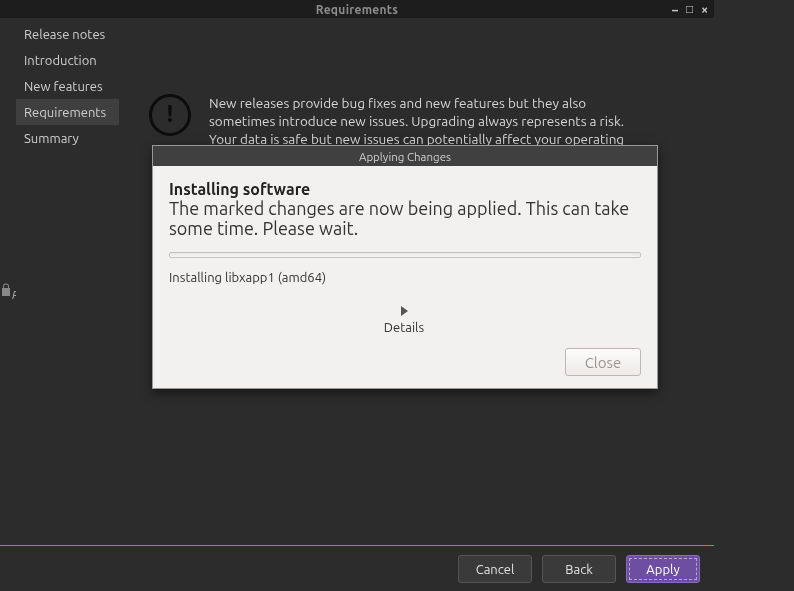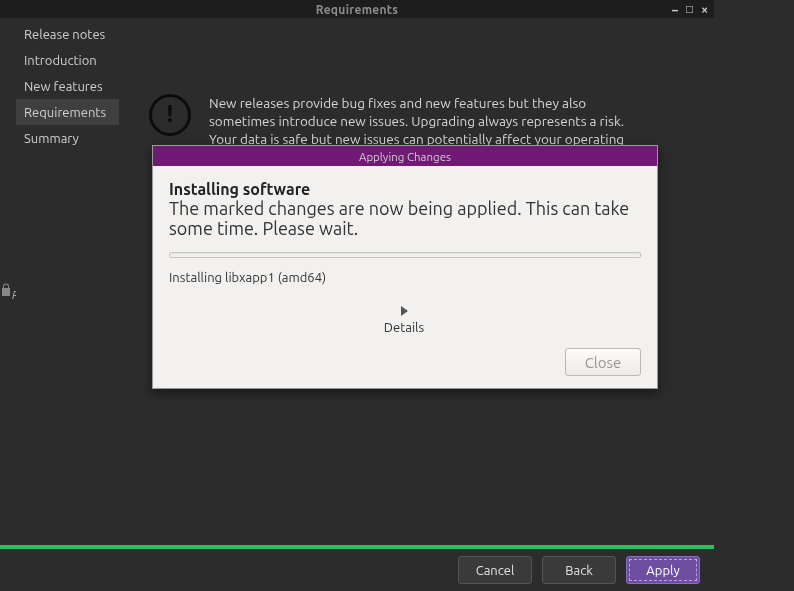--- a/index.html
+++ b/index.html
@@ -55,39 +55,39 @@
     display: flex; align-items: center; justify-content: center;
     color: #0c0c0c; font-weight: bold; font-size: 24px; font-family: serif;
     flex: none; margin-left: 6px;
   }
   .warning-circle span { margin-top: -3px; }
   .info-text { font-size: 13.5px; line-height: 1.35; color: #d6d6d6; max-width: 430px; }
   
   .footer {
     height: 46px; background: #2c2c2c; display: flex; justify-content: flex-end;
     align-items: center; gap: 10px; padding-right: 14px;
-    border-top: 4px solid #22c55e;
+    border-top: 1px solid #22c55e;
   }
   .btn {
     min-width: 74px; height: 28px; border: 1px solid #555;
     background: #3a3a3a; color: #e0e0e0; font-size: 13px;
     border-radius: 3px; cursor: pointer;
   }
   .btn.primary {
     background: #6d4ea0; border-color: #8a6dc0; color: #fff;
     outline: 1px dashed #b9a5db; outline-offset: -4px;
   }
   
   
   .modal {
     position: absolute; left: 152px; top: 145px; width: 506px;
     background: #f2f1f0; border: 1px solid #999; box-shadow: 0 4px 10px rgba(0,0,0,0.5);
   }
   .modal-title {
-    height: 20px; background: #701a75; color: #cfcfcf; font-size: 11.5px;
+    height: 20px; background: #404040; color: #cfcfcf; font-size: 11.5px;
     display: flex; align-items: center; justify-content: center;
   }
   .modal-body { padding: 14px 16px 12px 16px; color: #333; }
   .modal-body h3 { font-size: 16px; font-weight: bold; color: #222; }
   .modal-body .msg { font-size: 18px; margin-bottom: 14px; color: #333; }
   .progress {
     height: 6px; background: linear-gradient(#e6e6e6,#f6f6f6);
     border: 1px solid #c6c3bf; border-radius: 2px; margin-bottom: 12px;
   }
   .status { font-size: 13px; color: #333; margin-bottom: 22px; }

